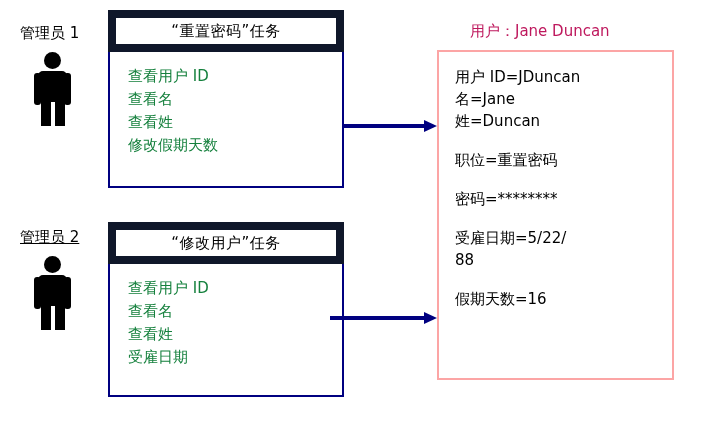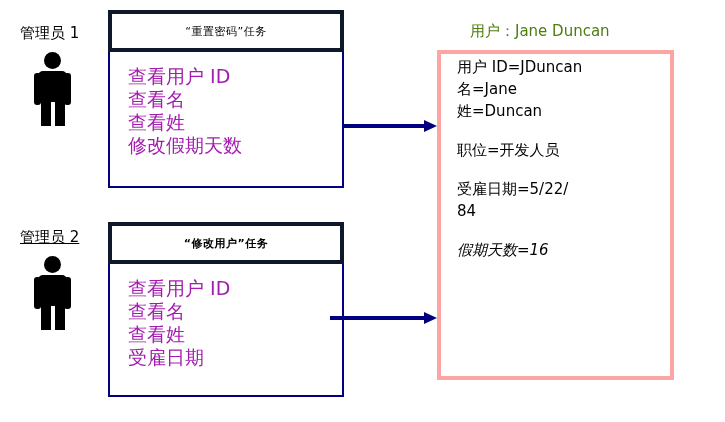--- a/index.html
+++ b/index.html
@@ -88,64 +88,63 @@
     height: 28px;
     background: #000;
   }
 
   
   .task-box {
     position: absolute;
   }
   .task-header {
     box-sizing: border-box;
-    border: 4px solid #0f172a;
+    border: 8px solid #0f172a;
     background: #ffffff;
     text-align: center;
-    font-size: 11px;
+    font-size: 15px;
     display: flex;
     align-items: center;
     justify-content: center;
     letter-spacing: 0.5px;
   }
   .task-body {
     box-sizing: border-box;
     border: 2px solid #000080;
     border-top: none;
     background: #ffffff;
     padding: 13px 0 0 18px;
   }
   .task-item {
-    font-size: 19px;
+    font-size: 15px;
     line-height: 23px;
     white-space: nowrap;
-    color: #a21caf;
+    color: #15803d;
   }
 
   
   .user-title {
     position: absolute;
     font-size: 15px;
     white-space: nowrap;
-    color: #4d7c0f;
+    color: #be185d;
     text-align: center;
   }
   .user-panel {
     position: absolute;
     box-sizing: border-box;
-    border: 4px solid #fca5a5;
-    background: #ffffff;
-    padding: 2px 0 0 16px;
+    border: 2px solid #fca5a5;
+    background: #ffffff;
+    padding: 14px 0 0 16px;
   }
   .user-group {
     margin-bottom: 17px;
   }
   .user-group:last-child {
     margin-bottom: 0;
-    font-style: italic;
   }
   .user-line {
     font-size: 15px;
     line-height: 22px;
     white-space: nowrap;
     color: #000;
   }
 
   
   .arrow {
@@ -203,21 +202,21 @@
   <div class="actor-figure" style="left:30px; top:256px;">
     <div class="head"></div>
     <div class="arm-l"></div>
     <div class="arm-r"></div>
     <div class="body"></div>
     <div class="leg-l"></div>
     <div class="leg-r"></div>
   </div>
 
   <div class="task-box" style="left:108px; top:222px; width:236px;">
-    <div class="task-header" style="height:42px;font-weight:bold;">“修改用户”任务</div>
+    <div class="task-header" style="height:42px;">“修改用户”任务</div>
     <div class="task-body" style="height:133px;">
       <div class="task-item">查看用户 ID</div>
       <div class="task-item">查看名</div>
       <div class="task-item">查看姓</div>
       <div class="task-item">受雇日期</div>
     </div>
   </div>
 
   <div class="arrow" style="left:330px; top:312px; width:107px;">
     <div class="shaft" style="width:95px;"></div>
@@ -228,27 +227,30 @@
 
   <div class="user-panel" style="left:437px; top:50px; width:237px; height:330px;">
 
     <div class="user-group">
       <div class="user-line">用户 ID=JDuncan</div>
       <div class="user-line">名=Jane</div>
       <div class="user-line">姓=Duncan</div>
     </div>
 
     <div class="user-group">
-      <div class="user-line">职位=开发人员</div>
-    </div>
-
+      <div class="user-line">职位=重置密码</div>
+    </div>
+
+    <div class="user-group">
+      <div class="user-line">密码=********</div>
+    </div>
 
     <div class="user-group">
       <div class="user-line">受雇日期=5/22/</div>
-      <div class="user-line">84</div>
+      <div class="user-line">88</div>
     </div>
 
     <div class="user-group">
       <div class="user-line">假期天数=16</div>
     </div>
 
   </div>
 
 </div>
 

